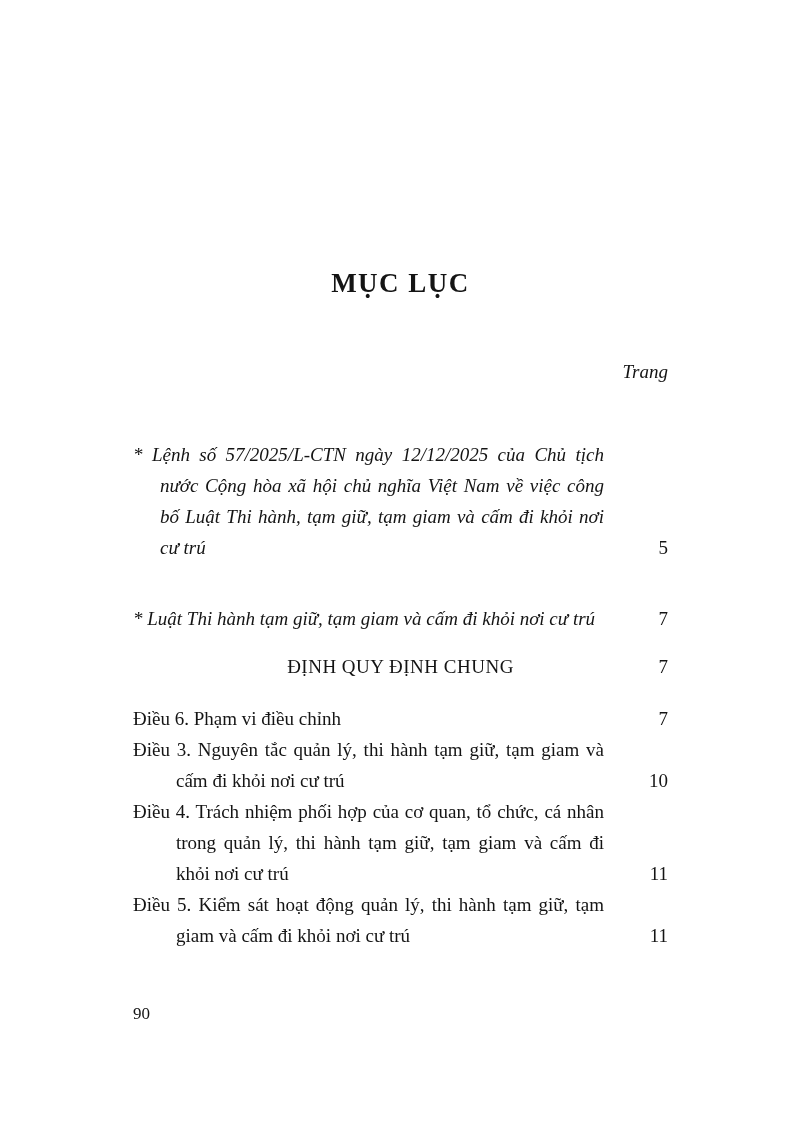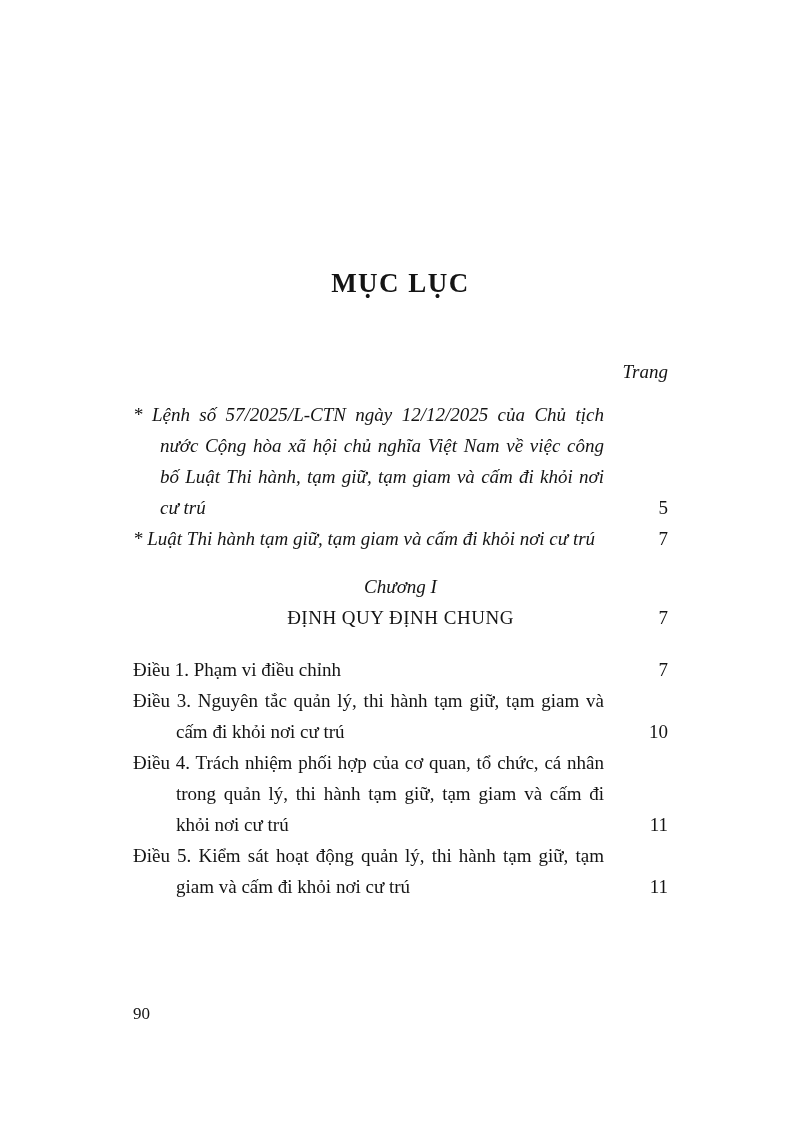--- a/index.html
+++ b/index.html
@@ -34,20 +34,21 @@
     align-items: flex-end;
     font-size: 19px;
     line-height: 31px;
   }
   .entry-text {
     flex: 1;
     text-align: justify;
     padding-left: 27px;
     text-indent: -27px;
     padding-right: 30px;
+    margin-top: 40px;
   }
   .starred .entry-text { font-style: italic; }
   .article-text {
     flex: 1;
     text-align: justify;
     padding-left: 43px;
     text-indent: -43px;
     padding-right: 30px;
   }
   .page-num {
@@ -98,29 +99,28 @@
       <div class="entry-text"><span>*</span> <span>Lệnh số 57/2025/L-CTN ngày 12/12/2025 của Chủ tịch nước Cộng hòa xã hội chủ nghĩa Việt Nam về việc công bố Luật Thi hành, tạm giữ, tạm giam và cấm đi khỏi nơi cư trú</span></div>
       <div class="page-num">5</div>
     </div>
 
     <div class="entry starred">
       <div class="entry-text"><span>*</span> <span>Luật Thi hành tạm giữ, tạm giam và cấm đi khỏi nơi cư trú</span></div>
       <div class="page-num">7</div>
     </div>
 
     <div class="chapter">
-      <div class="chapter-label">Chương I</div>
       <div class="chapter-row">
         <span class="chapter-title">ĐỊNH QUY ĐỊNH CHUNG</span>
         <span class="chapter-page">7</span>
       </div>
     </div>
 
     <div class="article">
-      <div class="article-text">Điều 1. Phạm vi điều chỉnh</div>
+      <div class="article-text">Điều 6. Phạm vi điều chỉnh</div>
       <div class="page-num">7</div>
     </div>
 
 
     <div class="article">
       <div class="article-text">Điều 3. Nguyên tắc quản lý, thi hành tạm giữ, tạm giam và cấm đi khỏi nơi cư trú</div>
       <div class="page-num">10</div>
     </div>
 
     <div class="article">

